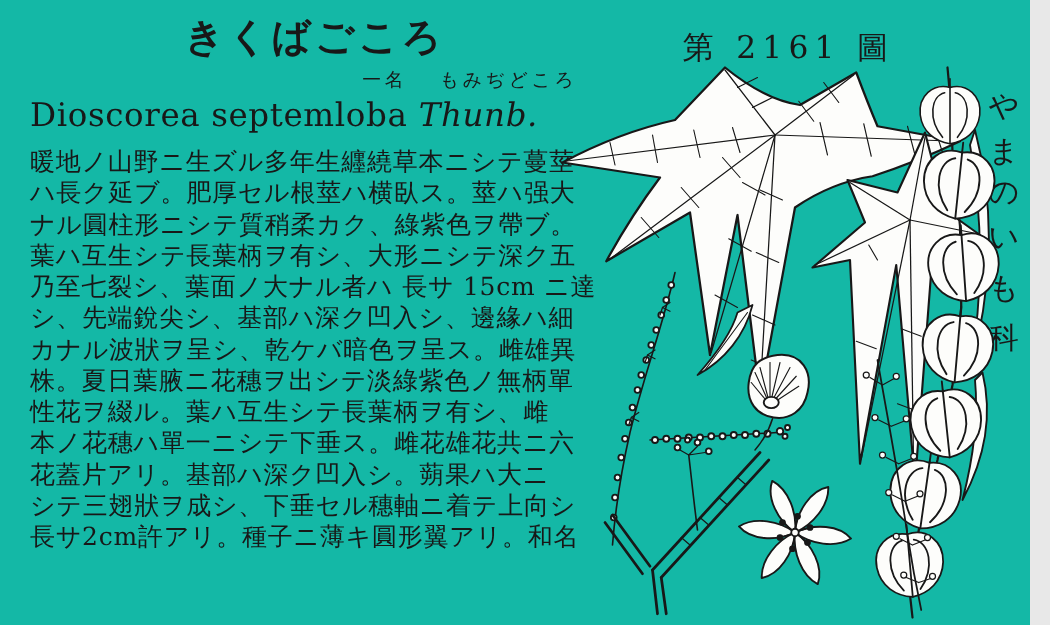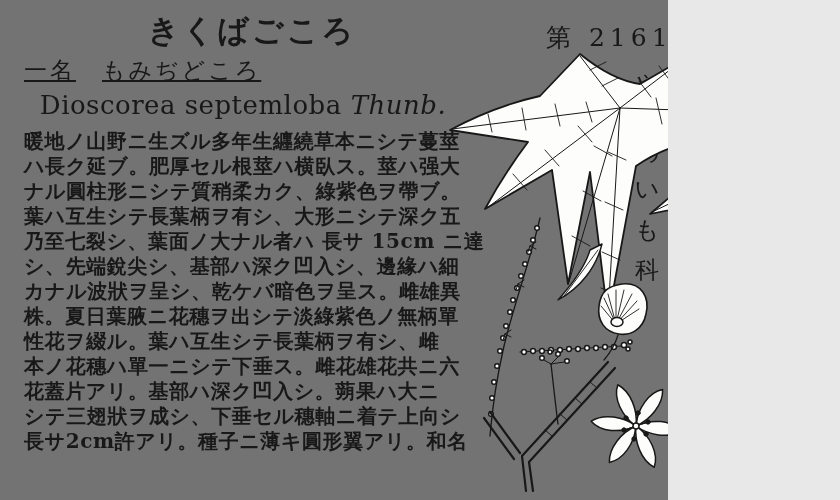--- a/index.html
+++ b/index.html
@@ -1,27 +1,27 @@
 <!DOCTYPE html>
 <html><head>
 <meta charset="utf-8">
 <style>
   html,body{margin:0;padding:0;background:#e8e8e8;}
   .page{
-    position:relative;width:668px;height:500px;background:#737373;
+    position:relative;width:824px;height:500px;background:#14b8a6;
     font-family:"DejaVu Serif","Liberation Serif",serif;color:#181818;
     overflow:hidden;
   }
   .text-col{position:absolute;left:24px;top:12px;width:438px;}
   .title{font-size:31px;font-weight:700;text-align:center;letter-spacing:3px;line-height:36px;margin:0;padding-left:18px;}
-  .alt-line{margin-top:7px;font-size:23px;text-align:left;letter-spacing:3px;text-decoration:underline;}
+  .alt-line{margin-top:7px;font-size:15px;text-align:right;letter-spacing:3px;}
   .alt-line .alt-label{margin-right:26px;}
-  .latin-line{margin-top:4px;font-size:26px;text-align:center;letter-spacing:0.5px;white-space:nowrap;}
+  .latin-line{margin-top:4px;font-size:26px;text-align:left;letter-spacing:0.5px;white-space:nowrap;}
   .latin-line .author{font-style:italic;margin-left:9px;}
-  .body-text{margin-top:9px;font-weight:bold;}
+  .body-text{margin-top:9px;}
   .body-line{font-size:20px;line-height:25px;letter-spacing:0.6px;white-space:nowrap;}
   .figure-label{
     position:absolute;left:546px;top:21px;width:180px;
     font-size:25px;letter-spacing:5px;white-space:nowrap;
   }
   .family-caption{
     position:absolute;top:57px;right:5px;
     writing-mode:vertical-rl;text-orientation:upright;
     font-size:24px;letter-spacing:9px;
   }

